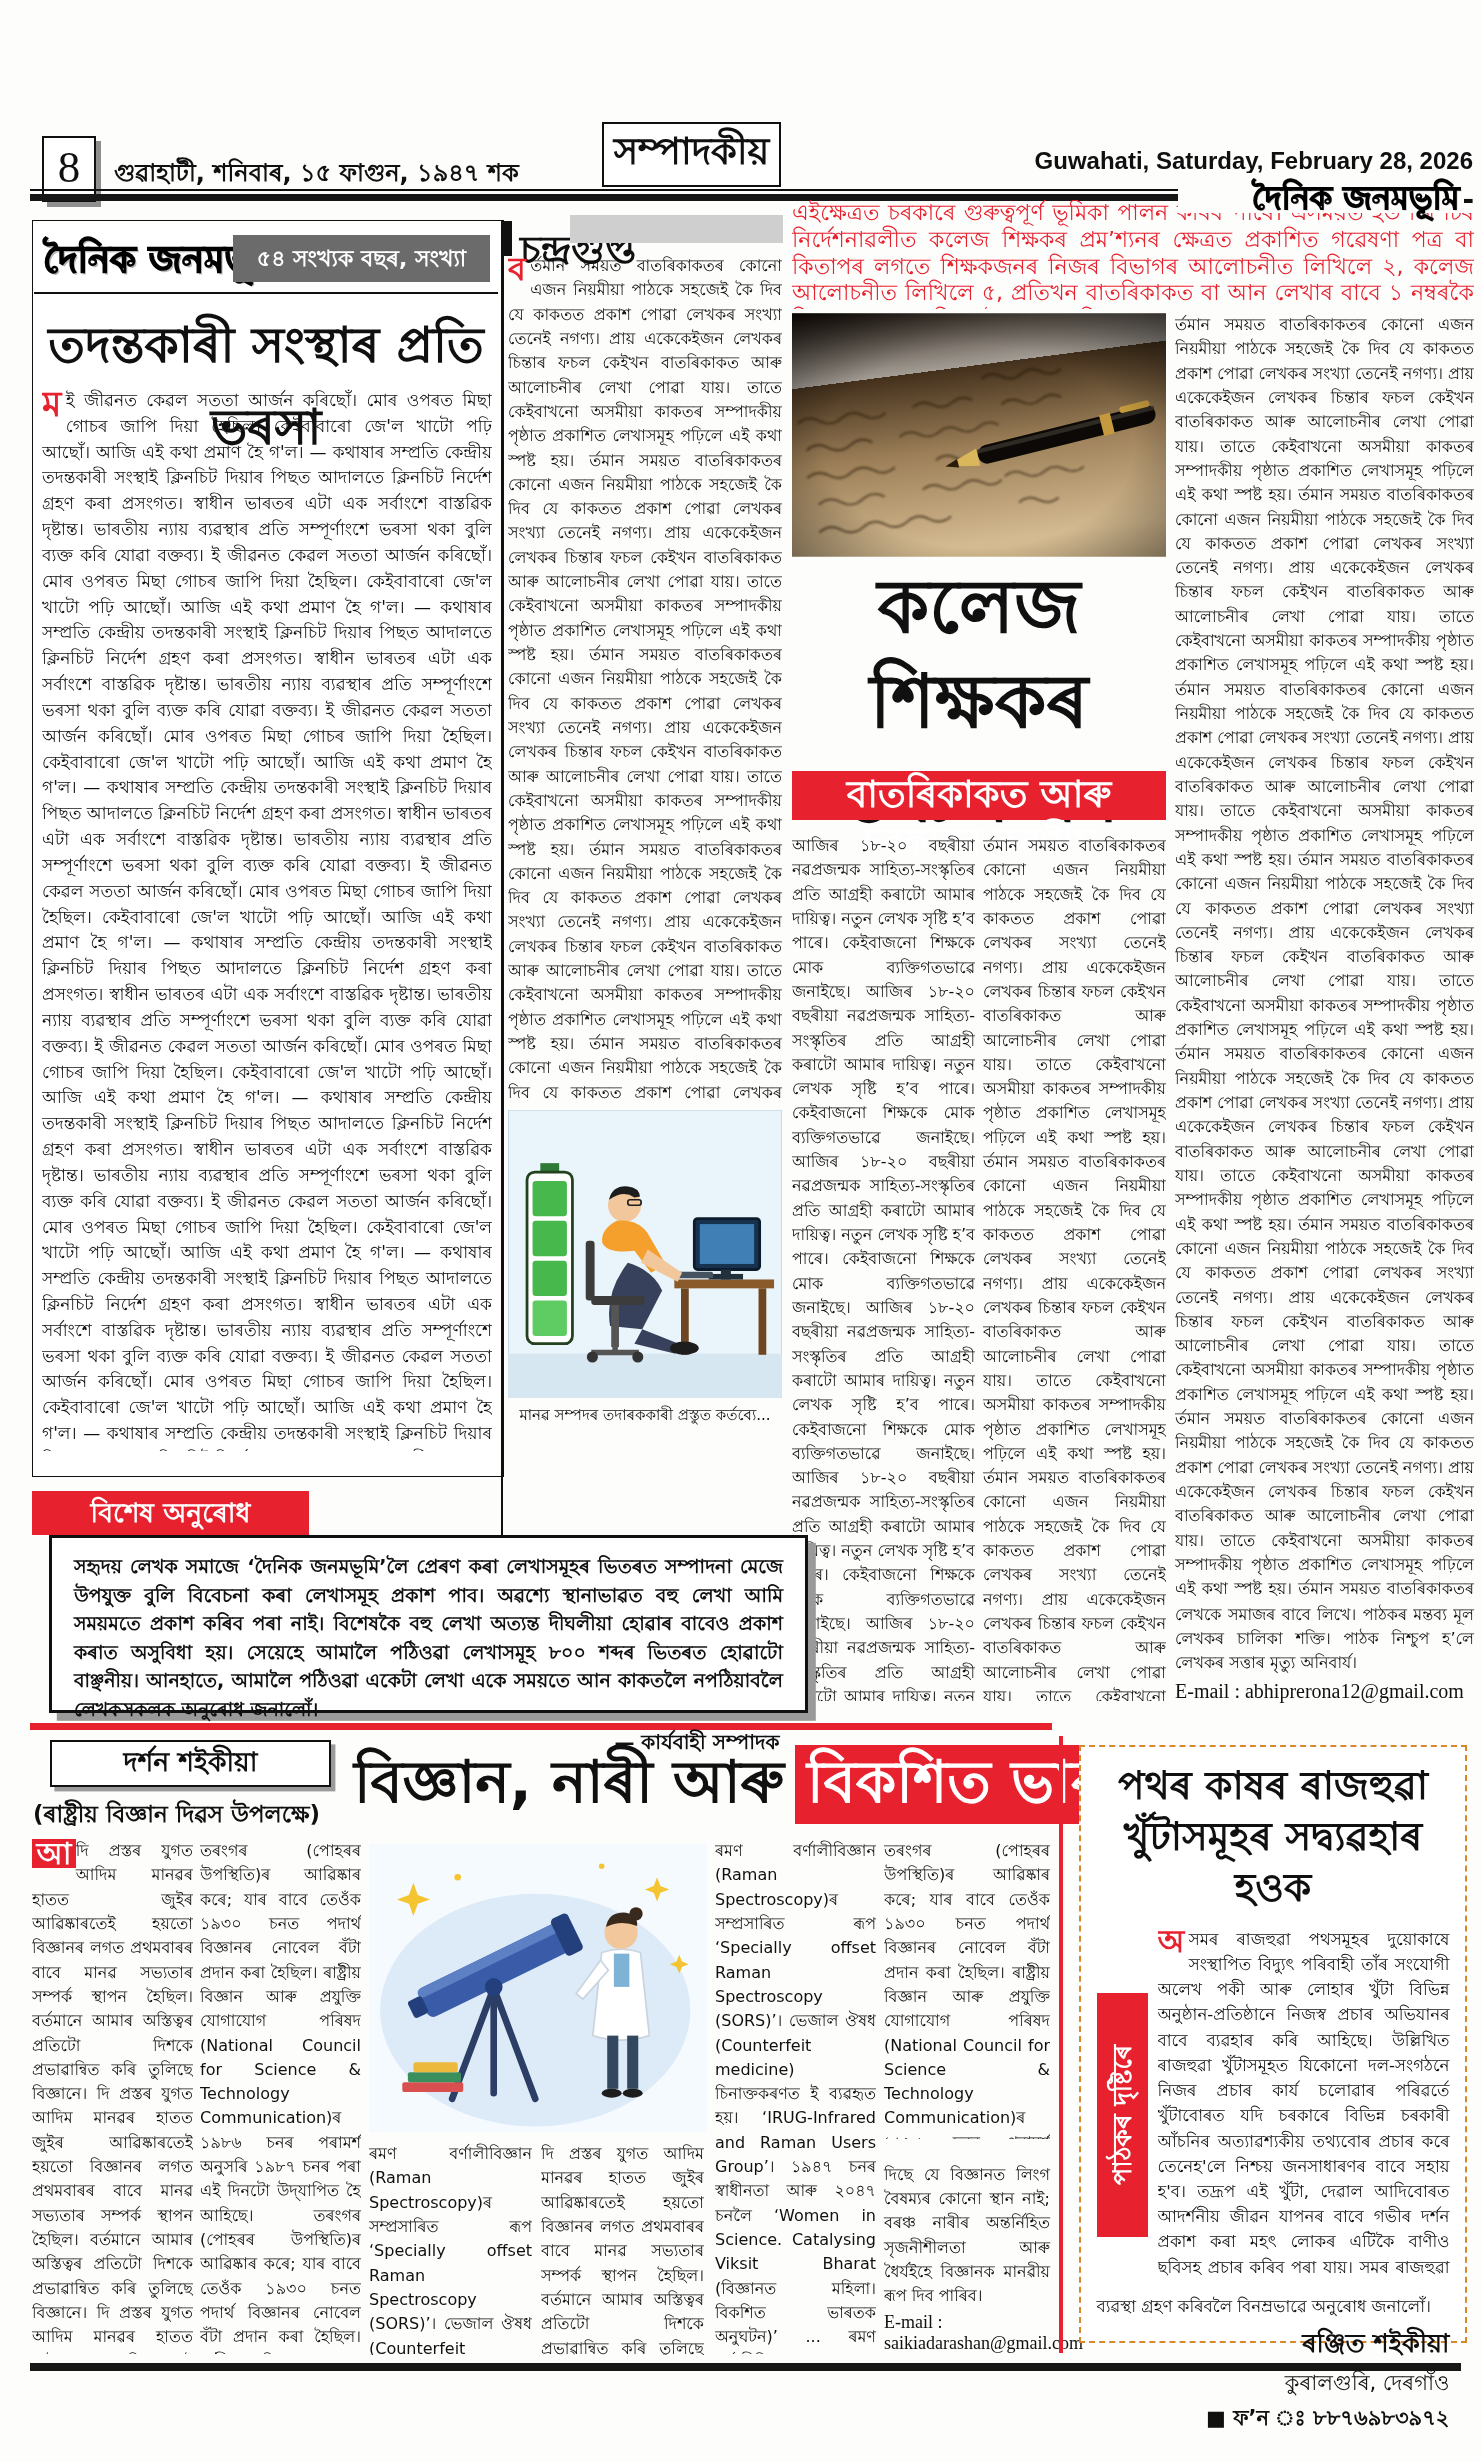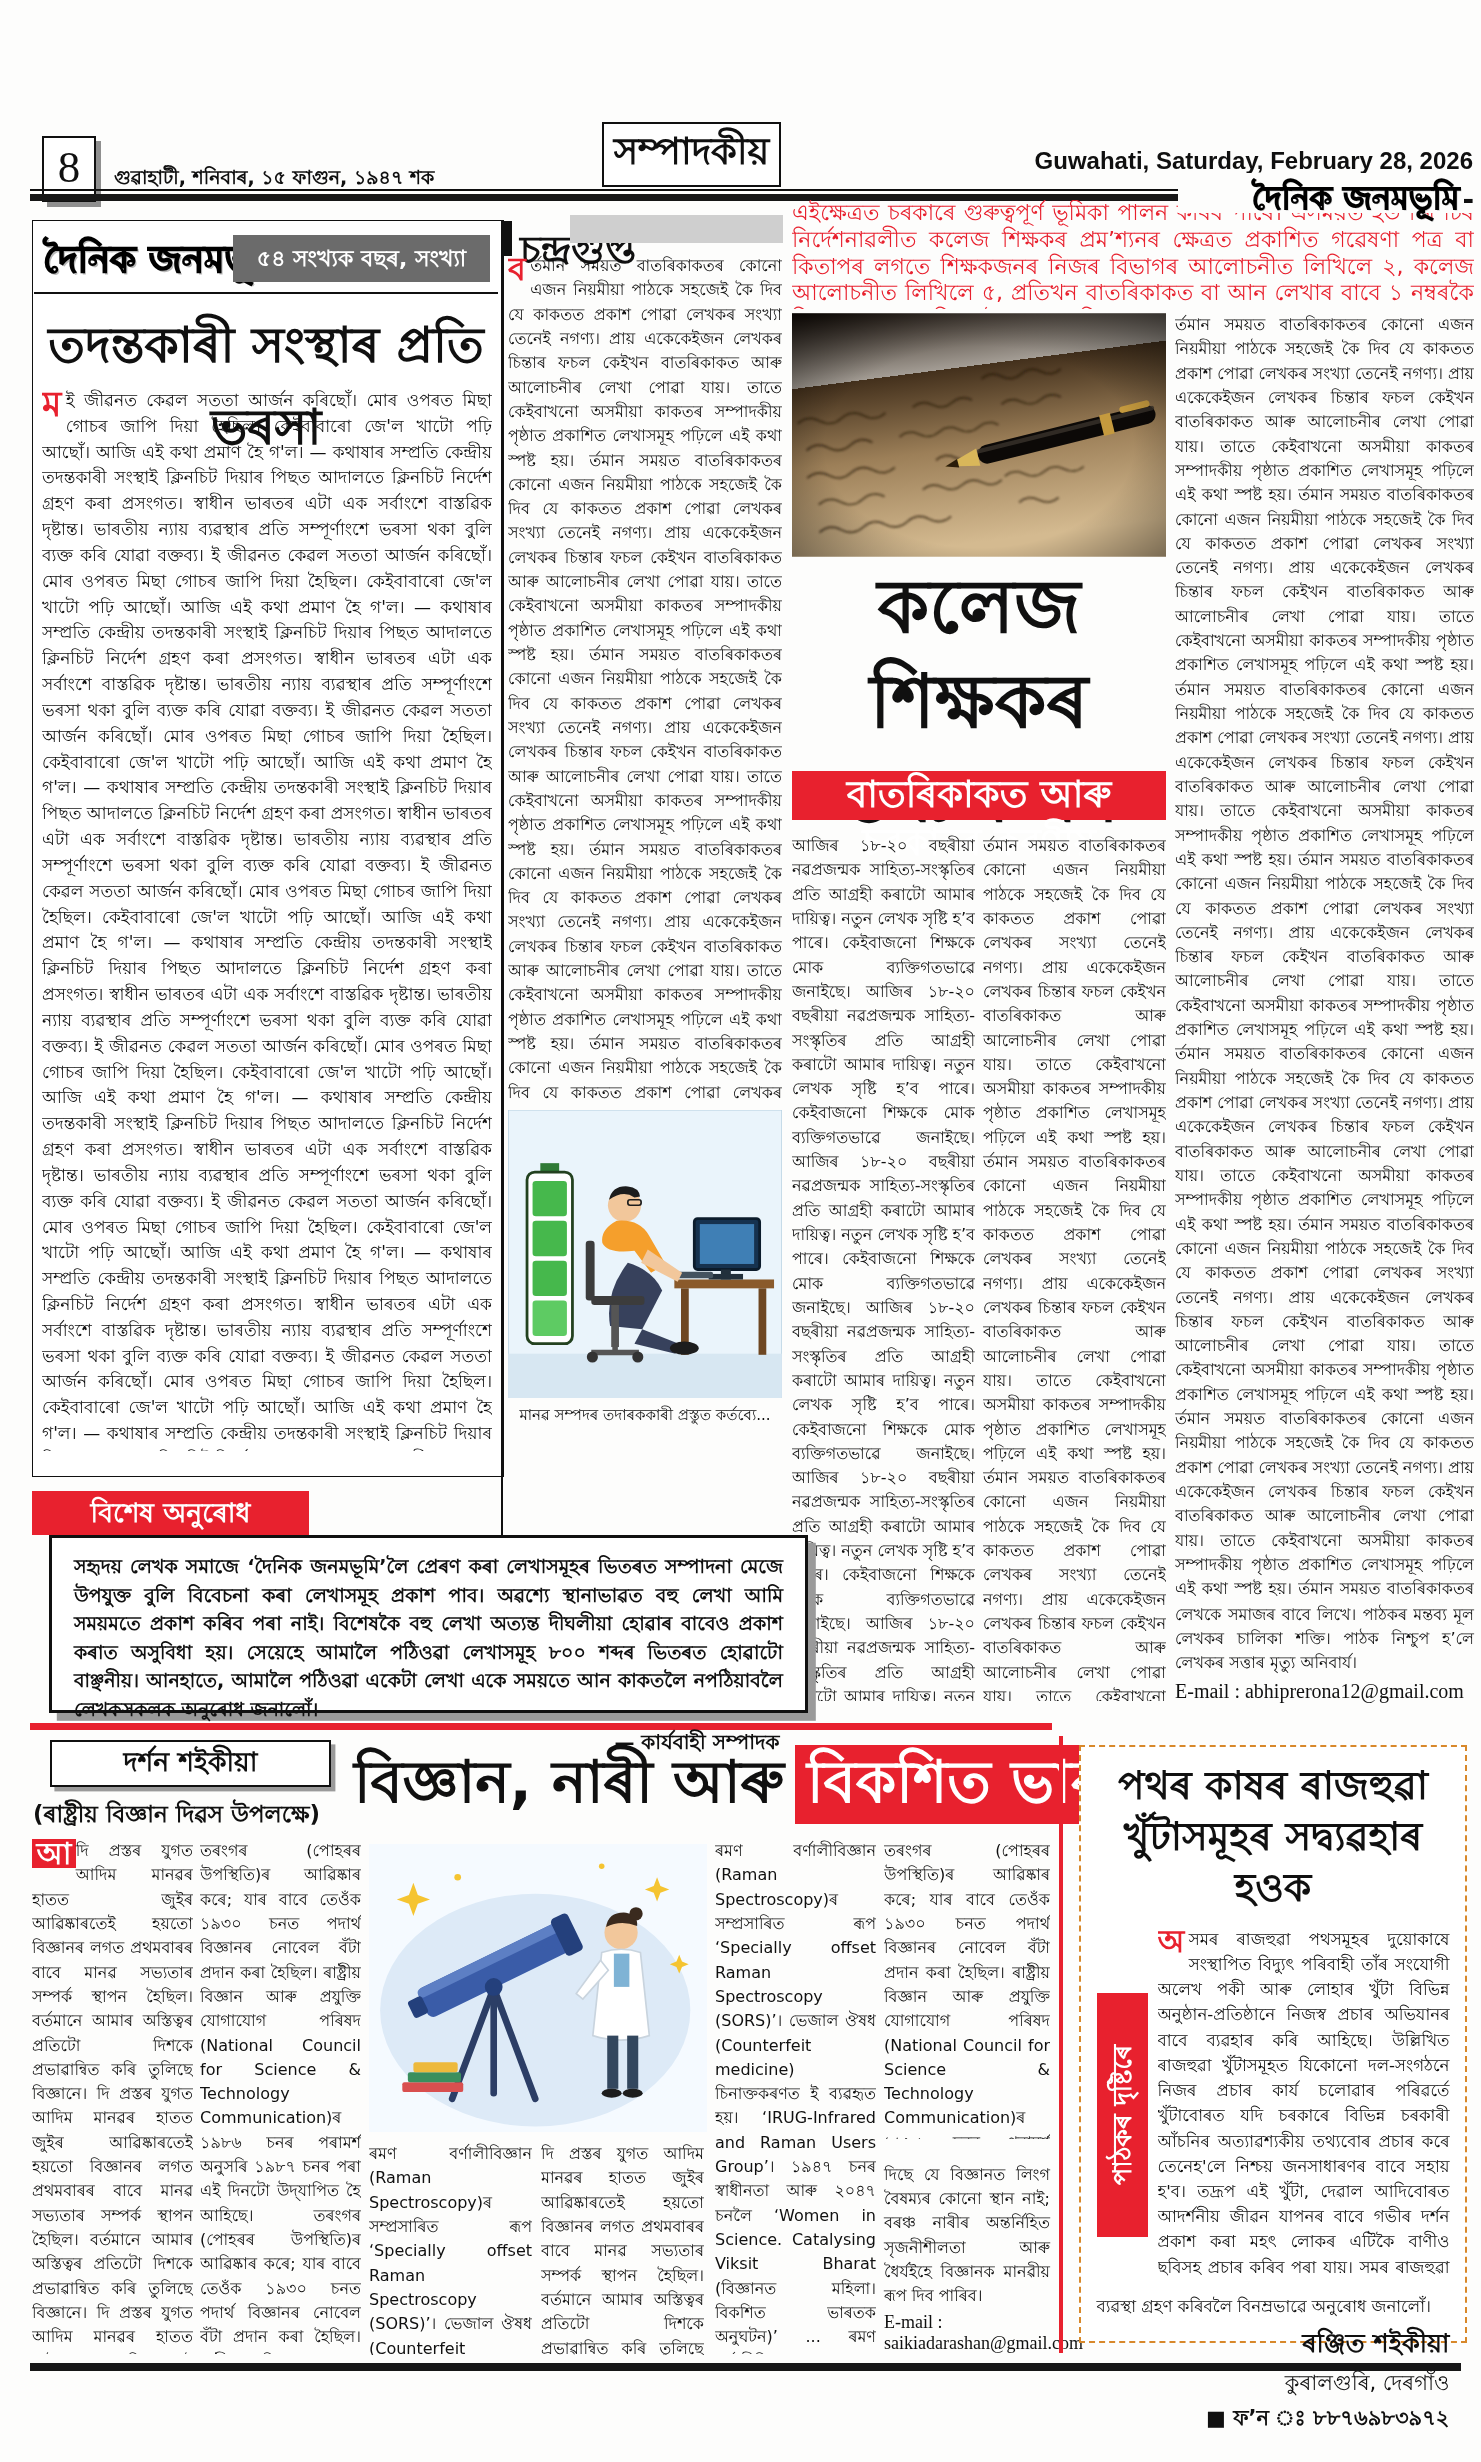--- a/index.html
+++ b/index.html
@@ -18,21 +18,21 @@
   .col{line-height:1.52;}
 </style>
 </head>
 <body>
 
 <div class="page">
 
   <div class="abs" style="left:42px;top:136px;width:50px;height:62px;border:2.2px solid #101010;box-shadow:5px 5px 0 #8f8f8f;background:#fff;">
     <div class="serif ctr" style="font-size:45px;line-height:58px;">8</div>
   </div>
-  <div class="abs b" style="left:114px;top:163px;font-size:19px;text-align:center;">গুৱাহাটী, শনিবাৰ, ১৫ ফাগুন, ১৯৪৭ শক</div>
+  <div class="abs b" style="left:114px;top:154px;font-size:24px;text-align:center;">গুৱাহাটী, শনিবাৰ, ১৫ ফাগুন, ১৯৪৭ শক</div>
 
   <div class="abs" style="left:602px;top:122px;width:175px;height:61px;border:2.2px solid #101010;background:#fff;z-index:3;">
     <div class="b ctr" style="font-size:37px;line-height:56px;">সম্পাদকীয়</div>
   </div>
 
   <div class="abs b ctr" style="left:1024px;top:147px;width:449px;text-align:right;font-size:24px;font-family:'Liberation Sans',sans-serif;">Guwahati, Saturday, February 28, 2026</div>
 
   <div class="abs" style="left:30px;top:189px;width:1420px;height:1.7px;background:#101010;"></div>
   <div class="abs" style="left:30px;top:194px;width:1420px;height:6.6px;background:#171717;"></div>
   <div class="abs" style="left:1178px;top:173px;width:296px;height:40px;background:#fdfdfc;z-index:2;text-align:right;">

